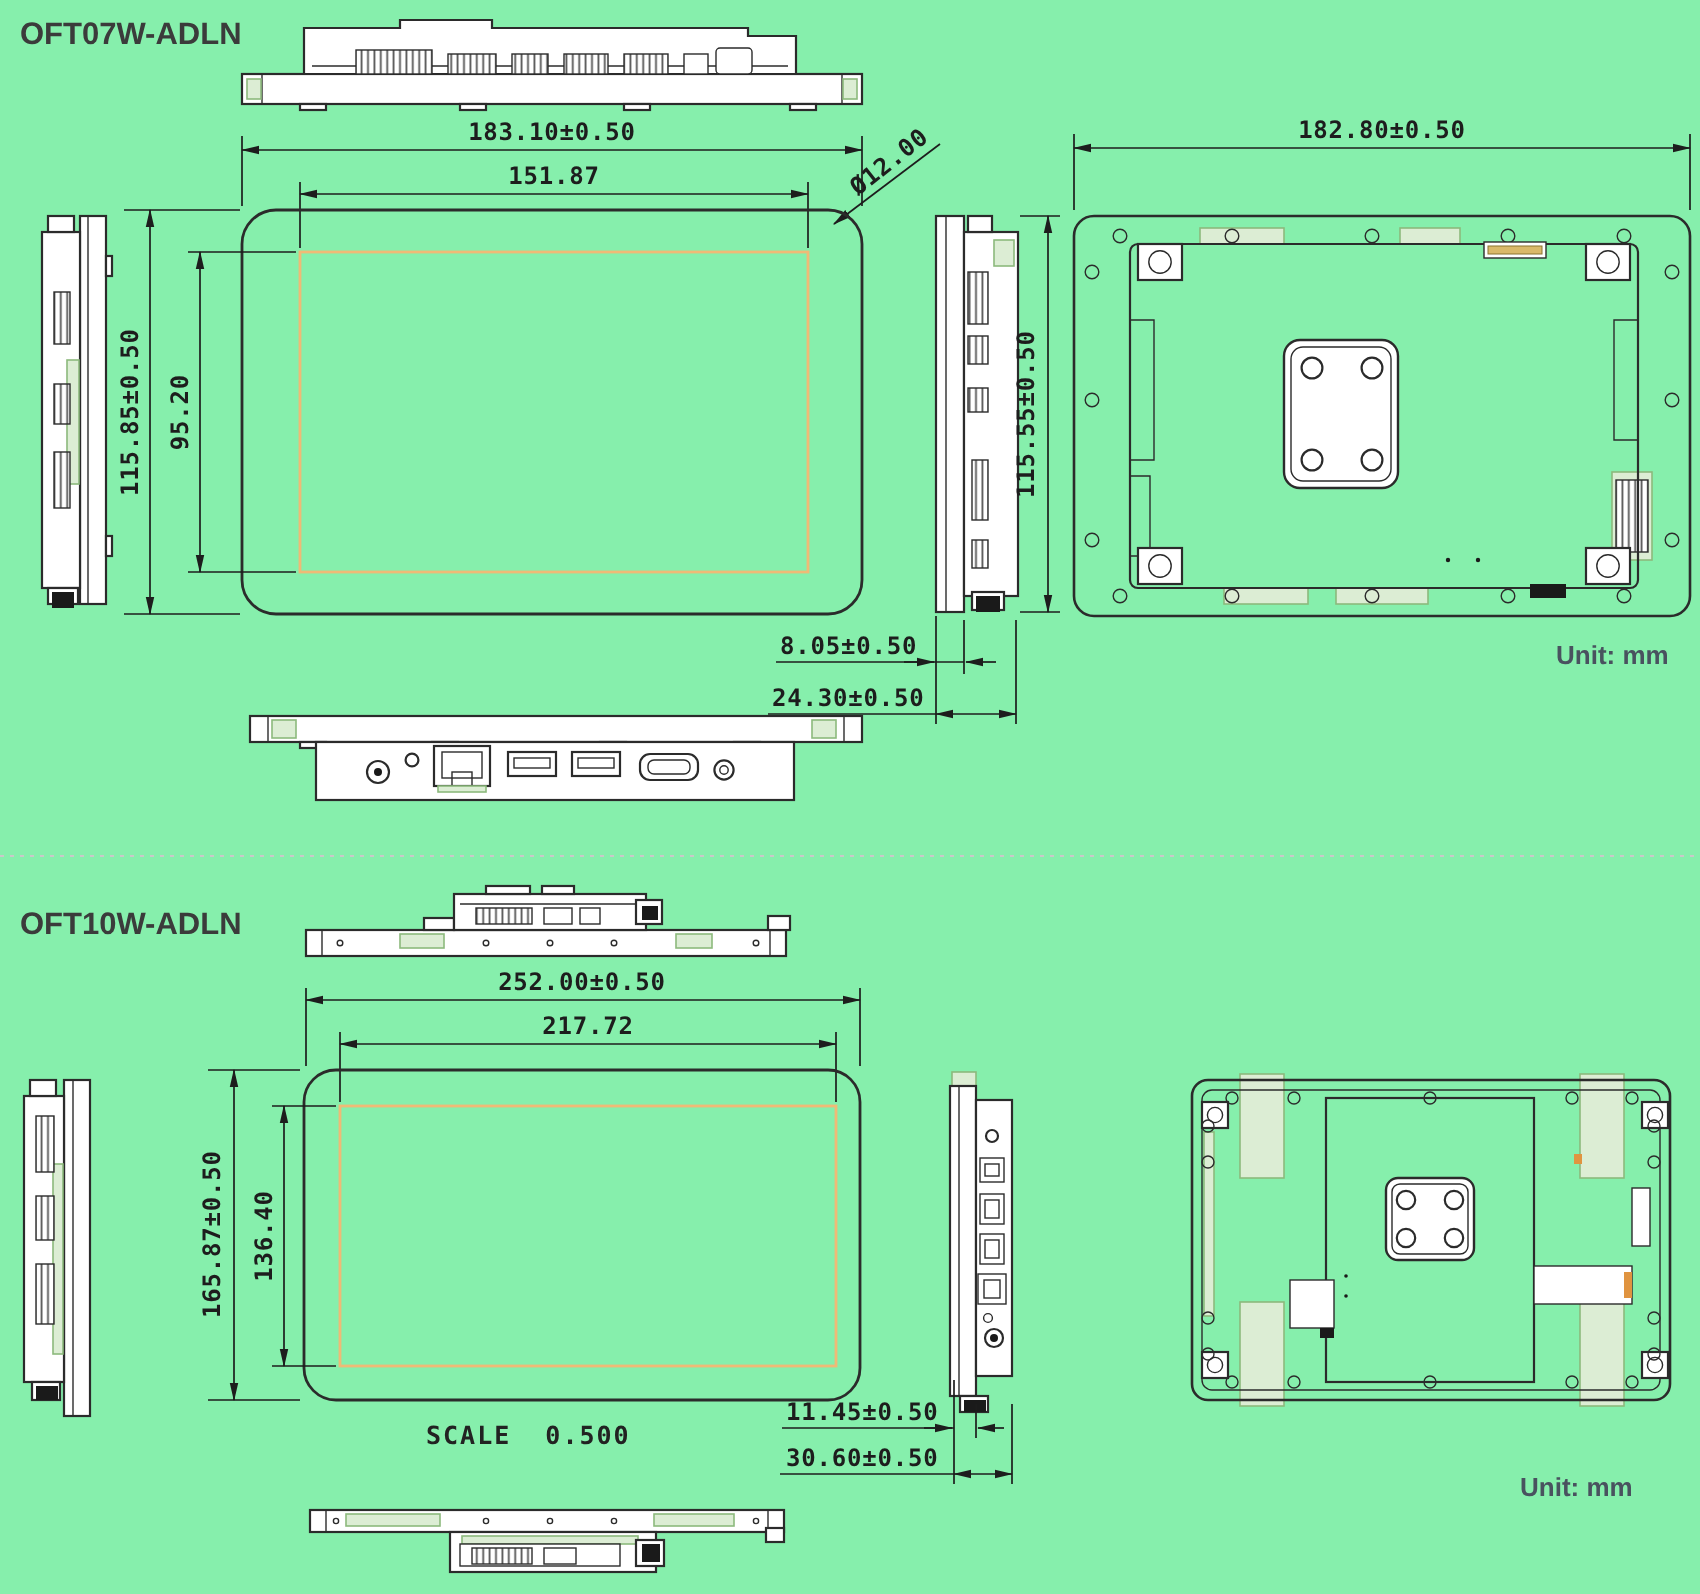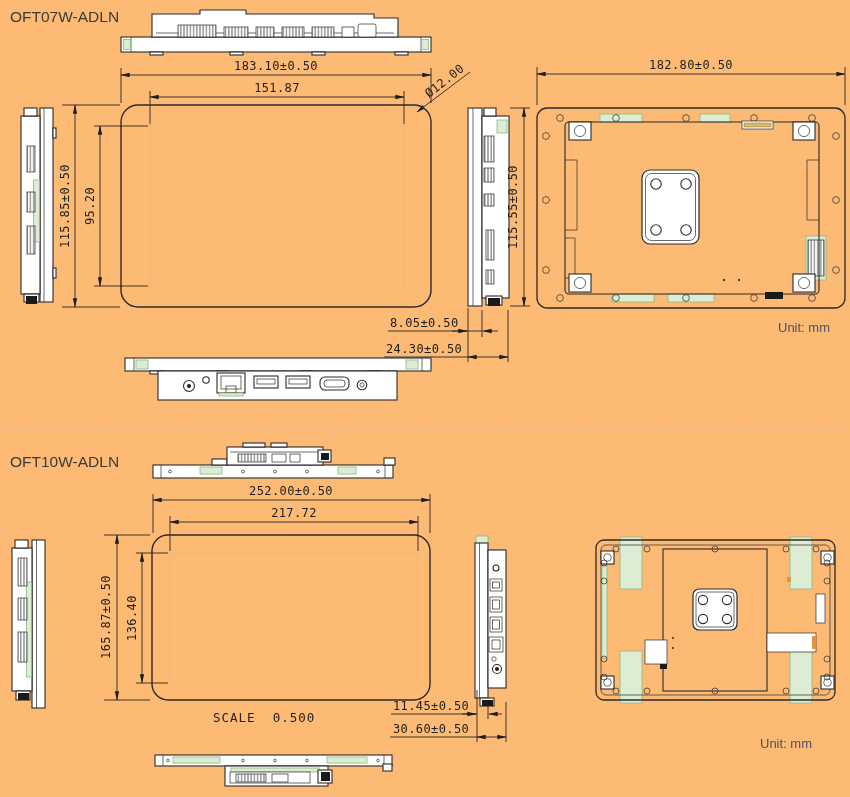--- a/index.html
+++ b/index.html
@@ -1,17 +1,17 @@
 <!DOCTYPE html>
 <html><head>
 <meta charset="utf-8">
 <style>
   html,body{margin:0;padding:0;background:#ffffff;}
-  .drawing-root{position:relative;width:850px;height:797px;background:#fdba74;overflow:hidden;
-                font-family:"Liberation Sans",sans-serif;}
+  .drawing-root{position:relative;width:850px;height:797px;background:#86efac;overflow:hidden;
+                font-family:"Liberation Sans",sans-serif;font-weight:bold;}
   svg{display:block}
   .title{font-family:"Liberation Sans",sans-serif;font-size:15.5px;fill:#3b3b3b;}
   .dim{font-family:"DejaVu Sans Mono",monospace;font-size:12px;fill:#1d1d1d;letter-spacing:.4px;}
   .unit{font-family:"Liberation Sans",sans-serif;font-size:13px;fill:#49525f;}
   .scale{font-family:"DejaVu Sans Mono",monospace;font-size:12.5px;fill:#222;letter-spacing:1px;}
   .ln{stroke:#2b2b2b;stroke-width:1.1;fill:none}
   .lnf{stroke:#2b2b2b;stroke-width:1.1;fill:#fff}
   .lnt{stroke:#2b2b2b;stroke-width:.7;fill:none}
   .lntf{stroke:#2b2b2b;stroke-width:.7;fill:#fff}
   .grn{fill:#dcedd4;stroke:#8cb97c;stroke-width:.8}

